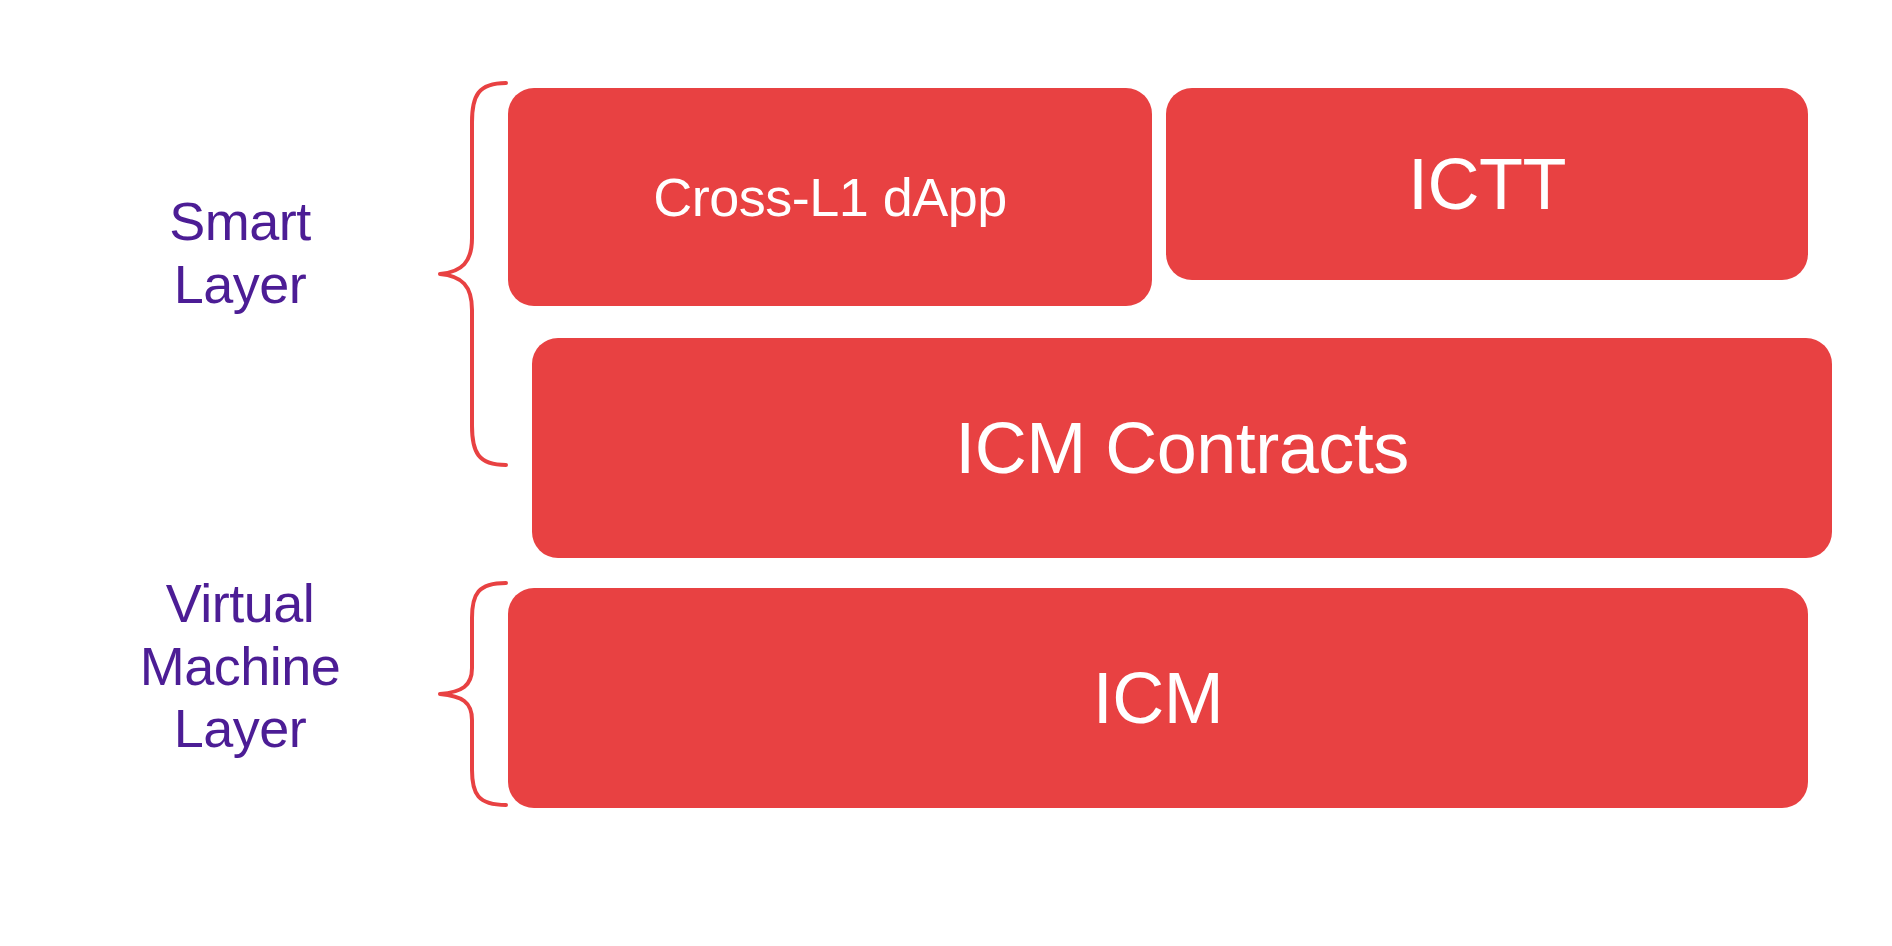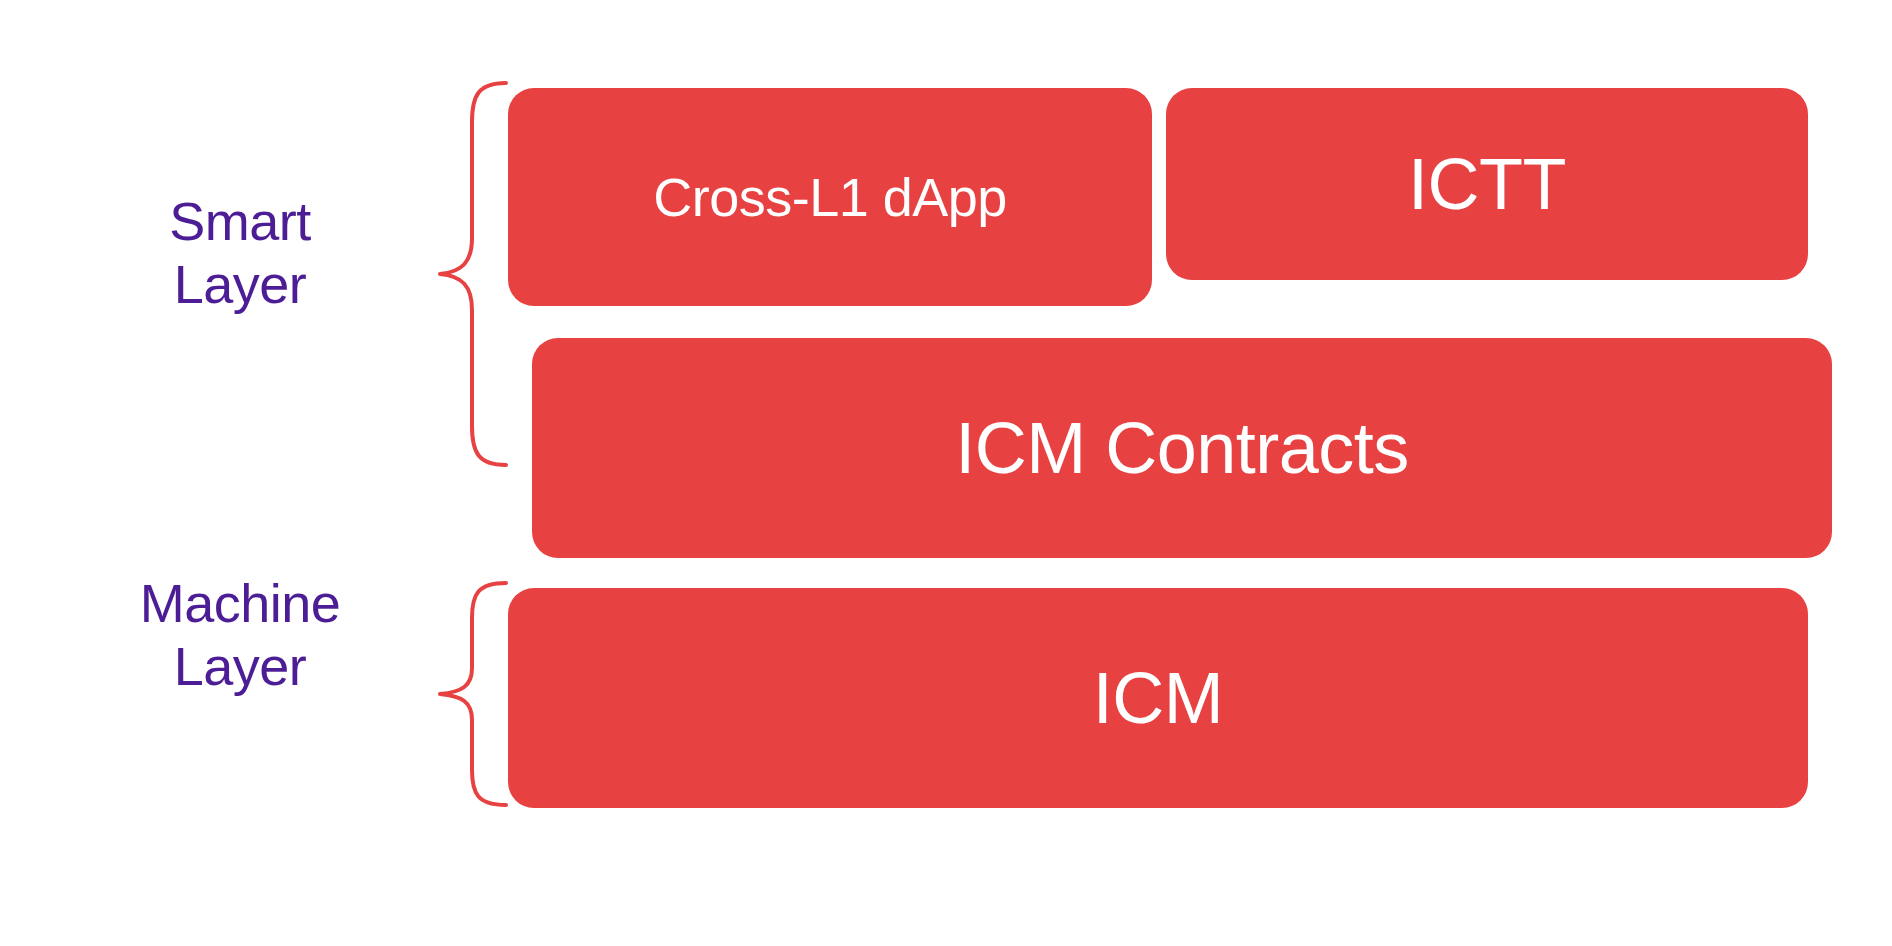--- a/index.html
+++ b/index.html
@@ -131,20 +131,21 @@
     <path d="M 70 3
              C 42 3, 36 16, 36 42
              L 36 158
              C 36 182, 26 192, 4 194
              C 26 196, 36 206, 36 230
              L 36 346
              C 36 372, 42 385, 70 385" fill="none" stroke="#e84142" stroke-width="4" stroke-linecap="round" stroke-linejoin="round"></path>
   </svg>
 
   <div id="label-virtual-machine-layer" class="layer-label">
+    <span>Virtual</span>
     <span>Machine</span>
     <span>Layer</span>
   </div>
 
   <svg id="brace-virtual-machine" class="brace" viewBox="0 0 74 228" preserveAspectRatio="none">
     <path d="M 70 3
              C 42 3, 36 14, 36 38
              L 36 88
              C 36 106, 26 112, 4 114
              C 26 116, 36 122, 36 140

